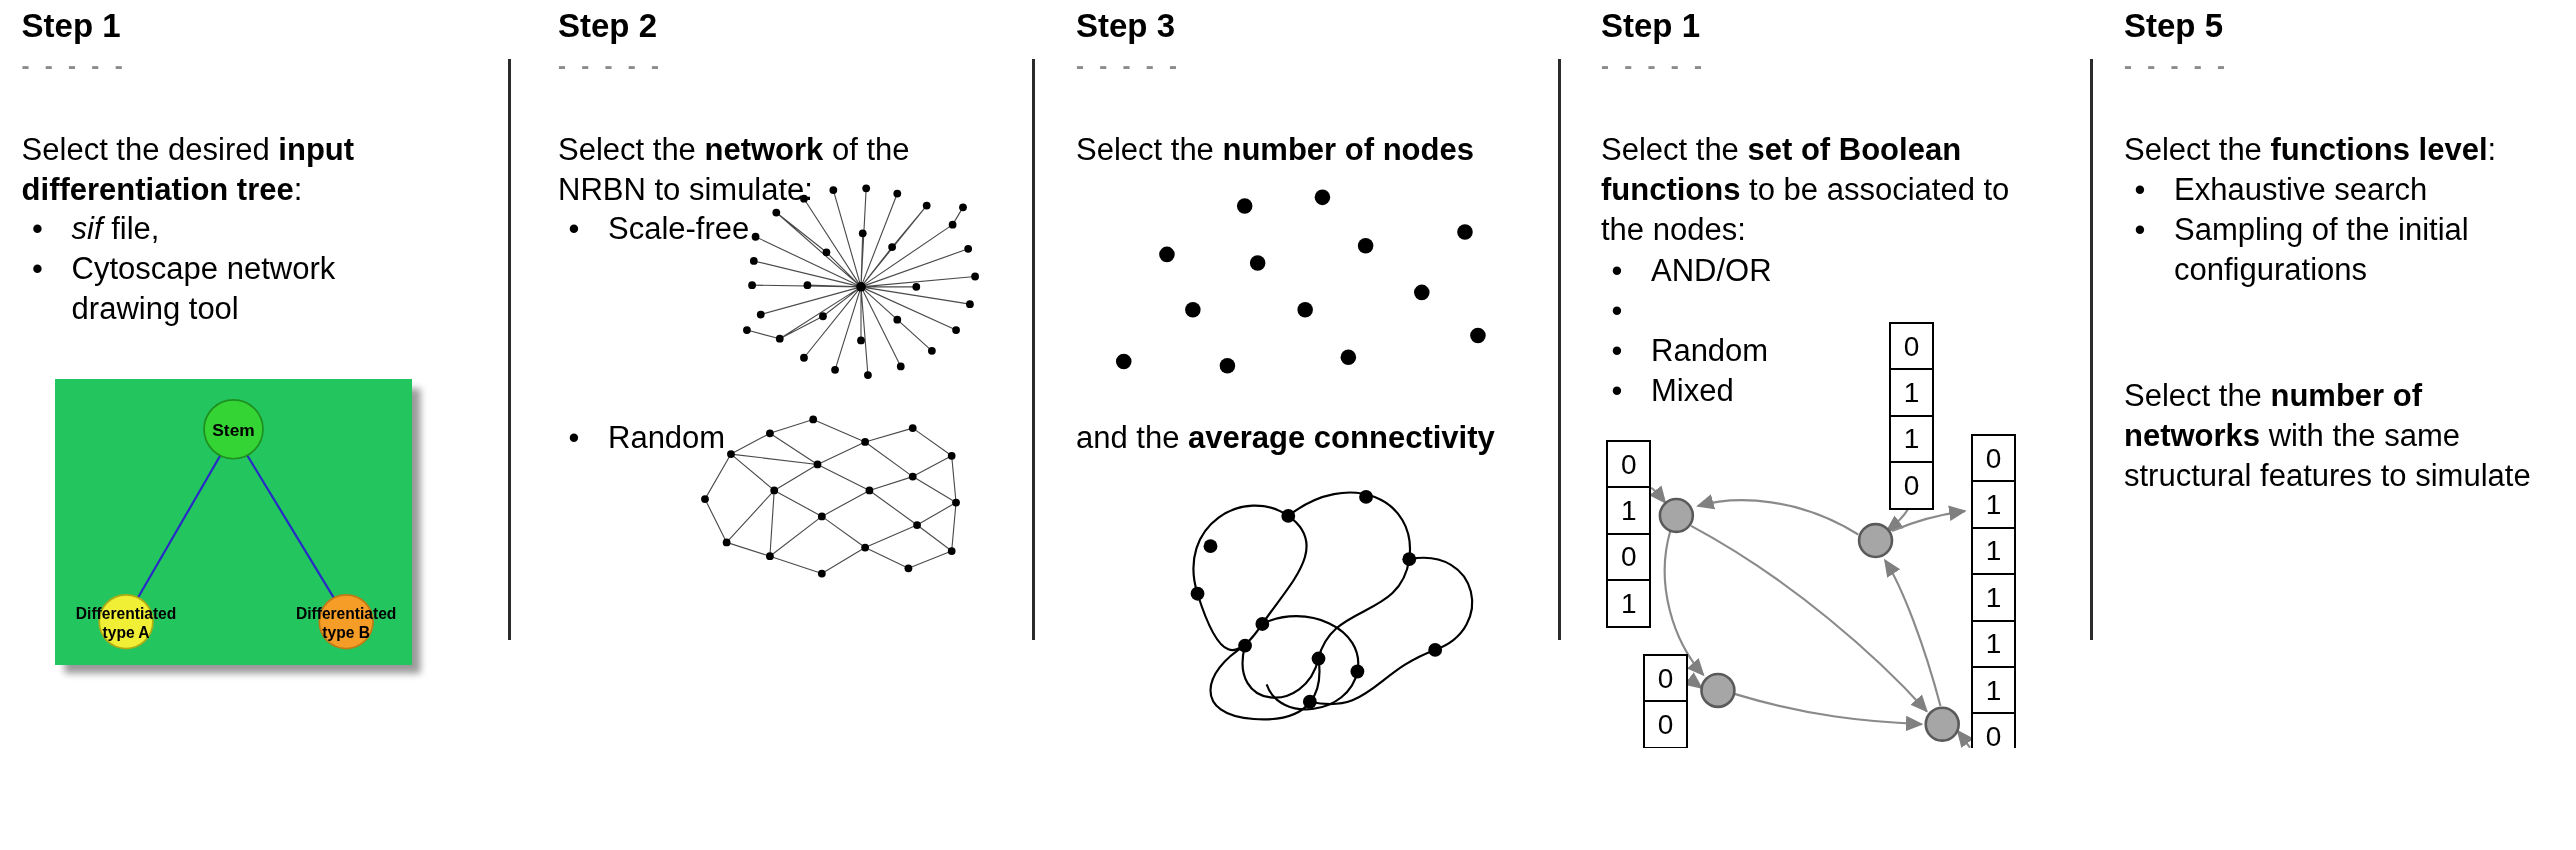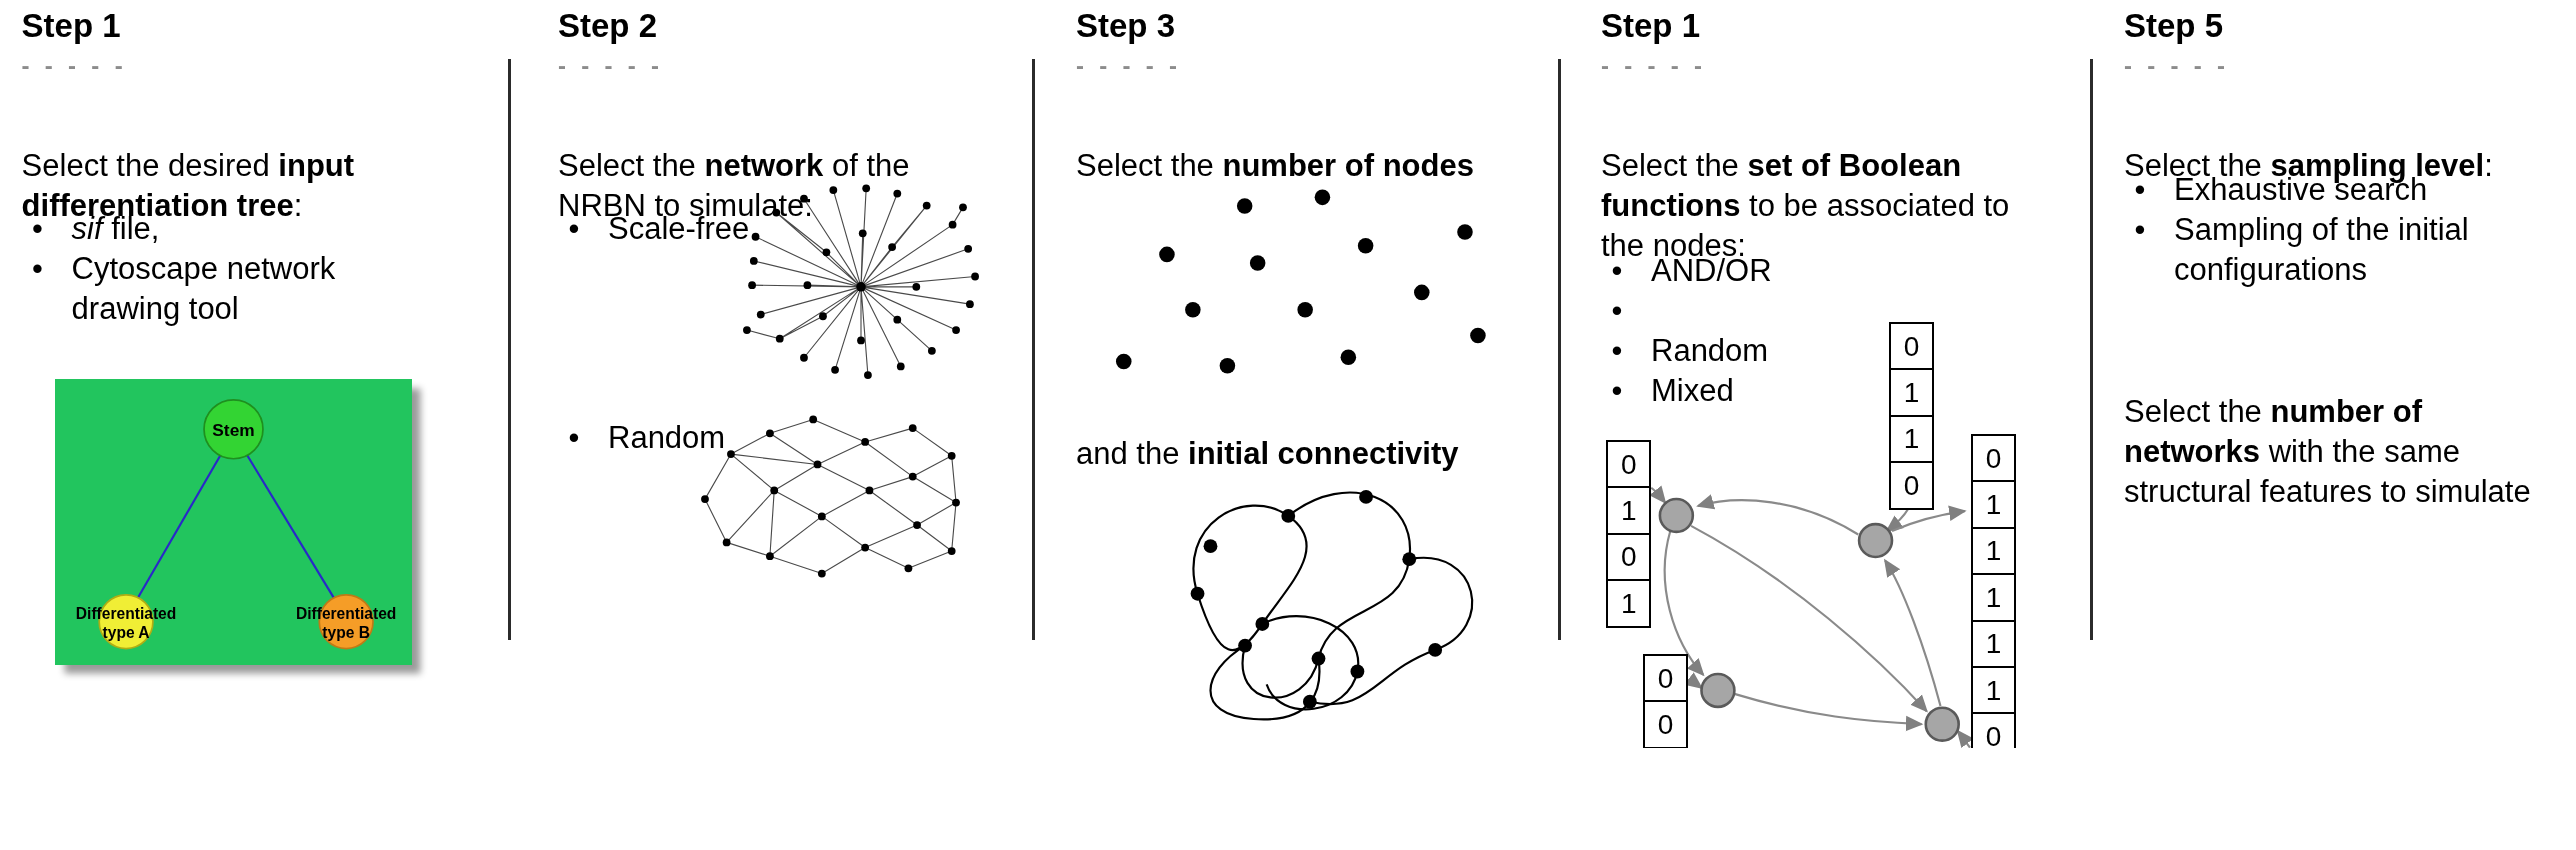--- a/index.html
+++ b/index.html
@@ -5,21 +5,21 @@
   * { margin:0; padding:0; box-sizing:border-box; }
   html,body { background:#ffffff; }
   .canvas {
     position:relative; width:2576px; height:748px; background:#ffffff;
     font-family:"Liberation Sans", sans-serif; color:#000; overflow:hidden;
   }
   .divider { position:absolute; top:59px; height:581px; width:2.6px; background:#2b2b2b; }
   .step { position:absolute; top:0; height:851px; }
   .t { position:absolute; top:7px; left:0; font-size:33px; font-weight:700; }
   .dsh { position:absolute; top:52px; left:0; font-size:24px; font-weight:700; color:#8c8c8c; letter-spacing:4.3px; }
-  .para { position:absolute; left:0; font-size:31px; line-height:40px;margin-top:16px; }
+  .para { position:absolute; left:0; font-size:31px; line-height:40px; }
   .para b { font-weight:700; }
   .blist { position:absolute; left:0; }
   .bitem { display:flex; font-size:31px; line-height:40px; }
   .blt { flex:0 0 50px; width:50px; padding-left:10.4px; }
   .btxt { flex:1; }
   .btxt i { font-style:italic; }
   .illus { position:absolute; }
   .tree-box {
     position:absolute; left:33px; top:379px; width:357px; height:286px;
     background:#22c55e; box-shadow:8.7px 8.7px 7px #9a9a9a;
@@ -169,21 +169,21 @@
           <circle cx="420" cy="52" r="9"></circle>
           <circle cx="105" cy="142" r="9"></circle>
           <circle cx="235" cy="142" r="9"></circle>
           <circle cx="370" cy="122" r="9"></circle>
           <circle cx="25" cy="202" r="9"></circle>
           <circle cx="145" cy="207" r="9"></circle>
           <circle cx="285" cy="197" r="9"></circle>
           <circle cx="435" cy="172" r="9"></circle>
       </g>
     </svg>
-    <p class="para" style="top:418px;width:474px"><span>and the </span><b>initial connectivity</b><span></span></p>
+    <p class="para" style="top:418px;width:474px"><span>and the </span><b>average connectivity</b><span></span></p>
     <svg class="illus" style="left:74px;top:464px" width="350" height="275" viewBox="0 0 405 318">
       <g fill="none" stroke="#000" stroke-width="2.5">
         <path d="M55,150 C30,70 110,25 160,60 C210,95 160,140 130,185 C100,230 80,230 55,150 Z"></path>
         <path d="M160,60 C230,5 310,40 300,110 C290,180 210,160 195,225 C180,290 90,285 110,210"></path>
         <path d="M300,110 C380,95 400,190 330,215 C260,240 255,290 185,275"></path>
         <path d="M130,185 C180,160 250,190 240,240 C230,290 150,300 135,255"></path>
         <path d="M110,210 C60,240 50,290 120,295 C190,300 200,260 195,225"></path>
       </g>
       <g fill="#000">
         <circle cx="55" cy="150" r="8"></circle>
@@ -275,21 +275,21 @@
         <div class="bcell">1</div>
         <div class="bcell">1</div>
         <div class="bcell">0</div>
         <div class="bcell">1</div>
       </div>
   </section>
 
   <section class="step" style="left:2124px;width:443px">
     <h2 class="t">Step 5</h2>
     <div class="dsh">- - - - -</div>
-    <p class="para" style="top:130px;width:437px"><span>Select the </span><b>sampling level</b><span>:</span></p>
+    <p class="para" style="top:130px;width:437px"><span>Select the </span><b>functions level</b><span>:</span></p>
     <div class="blist" style="top:170px;width:437px">
       <div class="bitem">
         <span class="blt">•</span>
         <span class="btxt">Exhaustive search</span>
       </div>
       <div class="bitem">
         <span class="blt">•</span>
         <span class="btxt">Sampling of the initial configurations</span>
       </div>
     </div>

